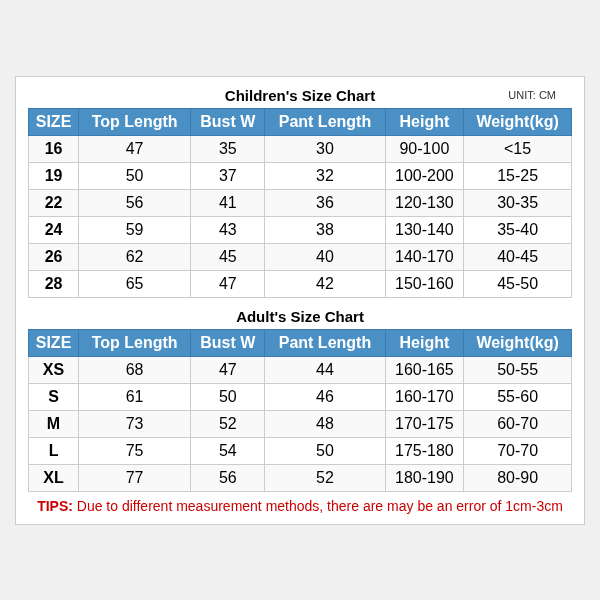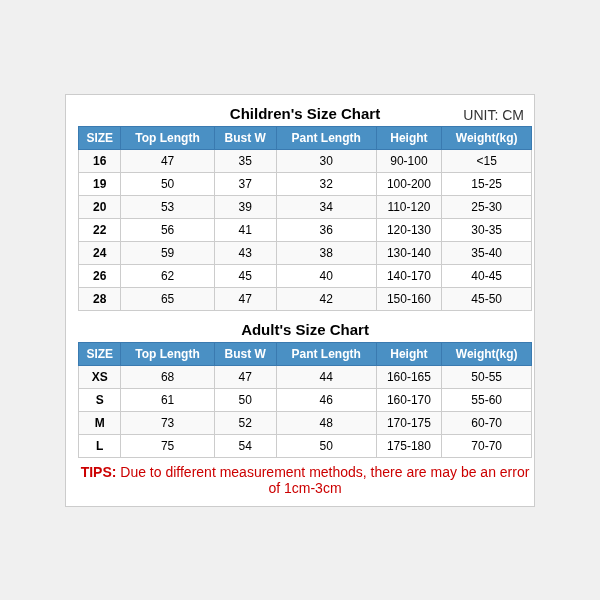--- a/index.html
+++ b/index.html
@@ -8,46 +8,46 @@
       display: flex;
       justify-content: center;
       align-items: center;
       width: 600px;
       height: 600px;
       font-family: Arial, sans-serif;
     }
     .chart-container {
       background: #fff;
       border: 1px solid #ccc;
-      width: 470px;
-      padding: 10px 2px 10px 12px;
+      width: 570px;
+      padding: 10px 12px 10px 12px;
     }
     .section-title-row {
       display: flex;
       align-items: baseline;
       justify-content: center;
       margin-bottom: 4px;
       position: relative;
     }
     .section-title {
       font-size: 15px;
       font-weight: bold;
       text-align: center;
     }
     .unit-label {
-      font-size: 14px;
+      font-size: 11px;
       color: #333;
       position: absolute;
-      right: 8px;
+      right: 16px;
       top: 2px;
     }
     table {
       width: 100%;
       border-collapse: collapse;
-      font-size: 12px;
+      font-size: 16px;
     }
     th {
       background-color: #4a90c4;
       color: #fff;
       padding: 4px 2px;
       text-align: center;
       font-weight: bold;
       border: 1px solid #3a7ab0;
     }
     td {
@@ -111,28 +111,20 @@
         </tr>
         <tr>
           <td>19</td>
           <td>50</td>
           <td>37</td>
           <td>32</td>
           <td>100-200</td>
           <td>15-25</td>
         </tr>
         <tr>
-          <td>20</td>
-          <td>53</td>
-          <td>39</td>
-          <td>34</td>
-          <td>110-120</td>
-          <td>25-30</td>
-        </tr>
-        <tr>
           <td>22</td>
           <td>56</td>
           <td>41</td>
           <td>36</td>
           <td>120-130</td>
           <td>30-35</td>
         </tr>
         <tr>
           <td>24</td>
           <td>59</td>
@@ -205,20 +197,28 @@
           <td>60-70</td>
         </tr>
         <tr>
           <td>L</td>
           <td>75</td>
           <td>54</td>
           <td>50</td>
           <td>175-180</td>
           <td>70-70</td>
         </tr>
+        <tr>
+          <td>XL</td>
+          <td>77</td>
+          <td>56</td>
+          <td>52</td>
+          <td>180-190</td>
+          <td>80-90</td>
+        </tr>
       </tbody>
   </table>
 
   <div class="tips-row">
     <span class="tips-label">TIPS:</span>
     <span> Due to different measurement methods, there are may be an error of 1cm-3cm</span>
   </div>
 </div>
 
 </body></html>

